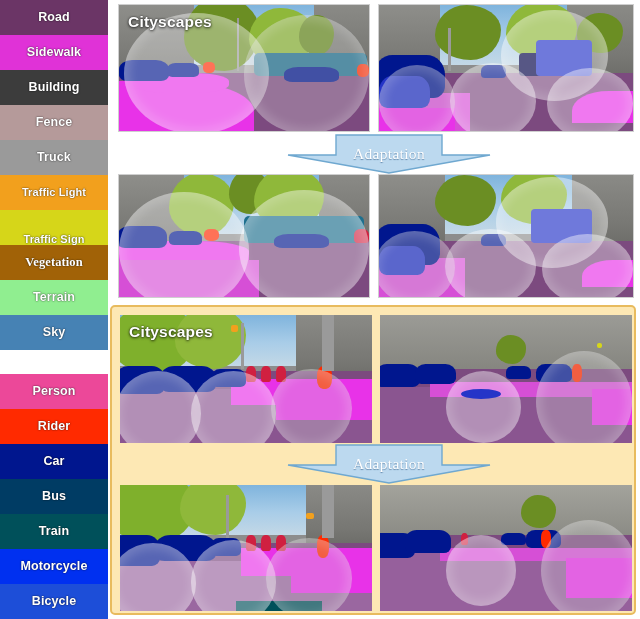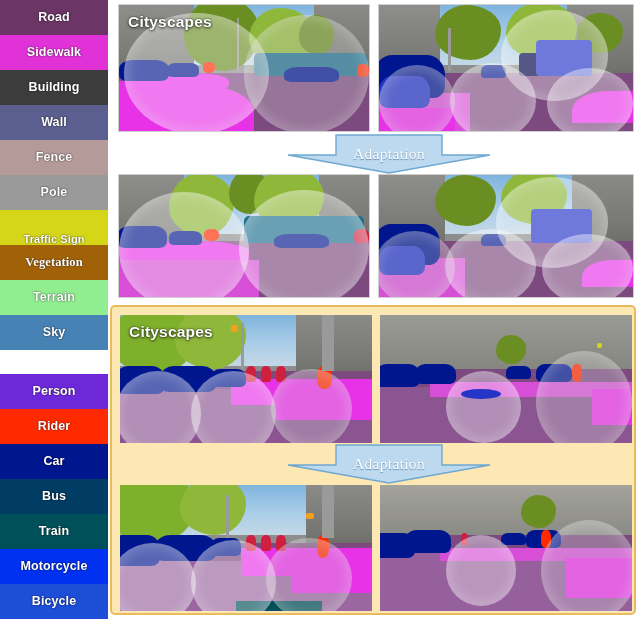--- a/index.html
+++ b/index.html
@@ -77,42 +77,42 @@
   <div id="legend">
       <div class="legend-row" style="background: rgb(107, 53, 102);">
         <span class="legend-label">Road</span>
       </div>
       <div class="legend-row" style="background: rgb(224, 50, 215);">
         <span class="legend-label">Sidewalk</span>
       </div>
       <div class="legend-row" style="background: rgb(60, 60, 60);">
         <span class="legend-label">Building</span>
       </div>
-      <div class="legend-row" style="background: rgb(91, 95, 143);">
-        <span class="legend-label">Wall</span>
-      </div>
       <div class="legend-row" style="background: rgb(181, 154, 154);">
         <span class="legend-label">Fence</span>
       </div>
       <div class="legend-row" style="background: rgb(154, 154, 154);">
-        <span class="legend-label">Pole</span>
+        <span class="legend-label">Truck</span>
+      </div>
+      <div class="legend-row small" style="background: rgb(242, 160, 29);">
+        <span class="legend-label">Traffic Light</span>
       </div>
       <div class="legend-row small" style="background: rgb(214, 214, 25); align-items: flex-end;">
         <span class="legend-label">Traffic Sign</span>
       </div>
       <div class="legend-row" style="background: #a16207; font-family: Liberation Serif, serif;">
         <span class="legend-label">Vegetation</span>
       </div>
       <div class="legend-row" style="background: rgb(144, 238, 144);">
         <span class="legend-label">Terrain</span>
       </div>
       <div class="legend-row" style="background: rgb(70, 130, 180);">
         <span class="legend-label">Sky</span>
       </div>
-      <div class="legend-row" style="background: #6d28d9; margin-top: 24px;">
+      <div class="legend-row" style="background: #ec4899; margin-top: 24px;">
         <span class="legend-label">Person</span>
       </div>
       <div class="legend-row" style="background: rgb(255, 42, 0);">
         <span class="legend-label">Rider</span>
       </div>
       <div class="legend-row" style="background: rgb(0, 22, 142);">
         <span class="legend-label">Car</span>
       </div>
       <div class="legend-row" style="background: rgb(0, 60, 100);">
         <span class="legend-label">Bus</span>

